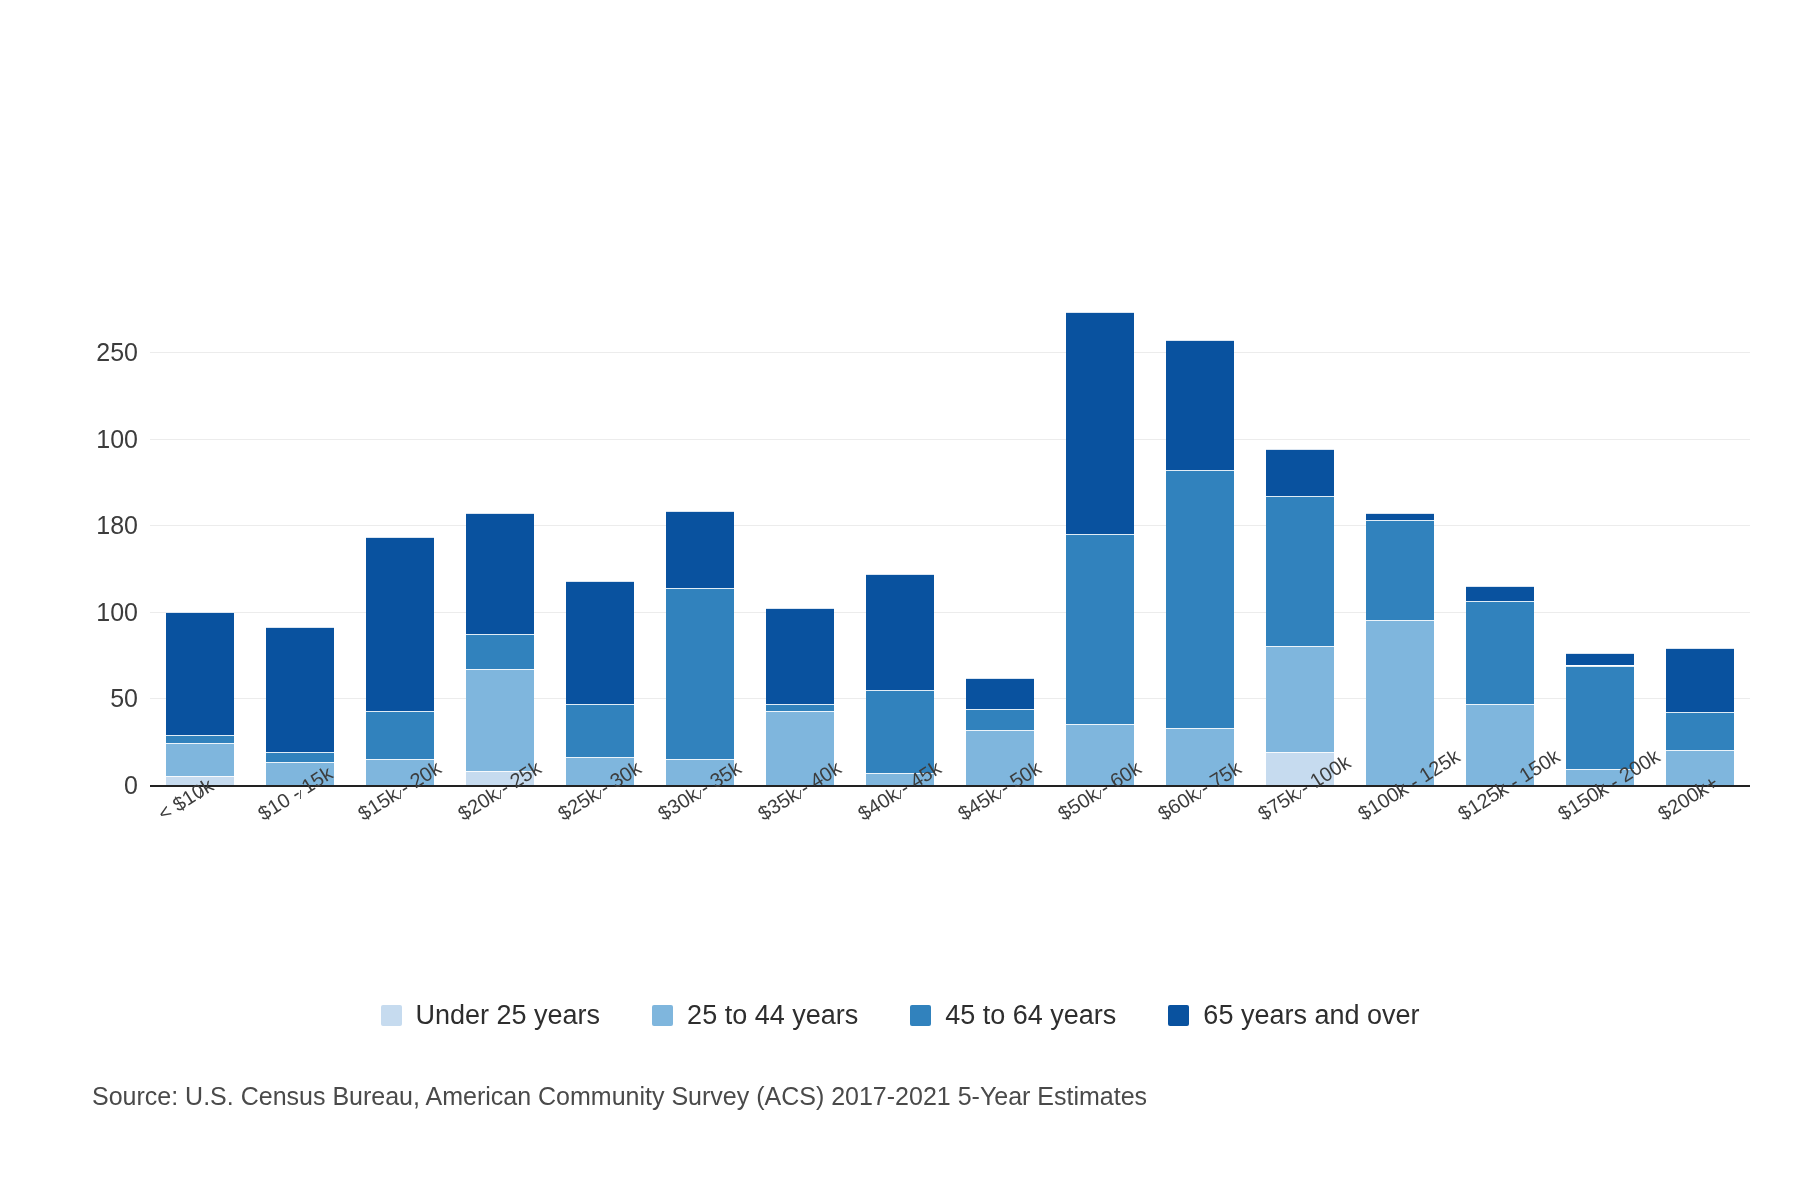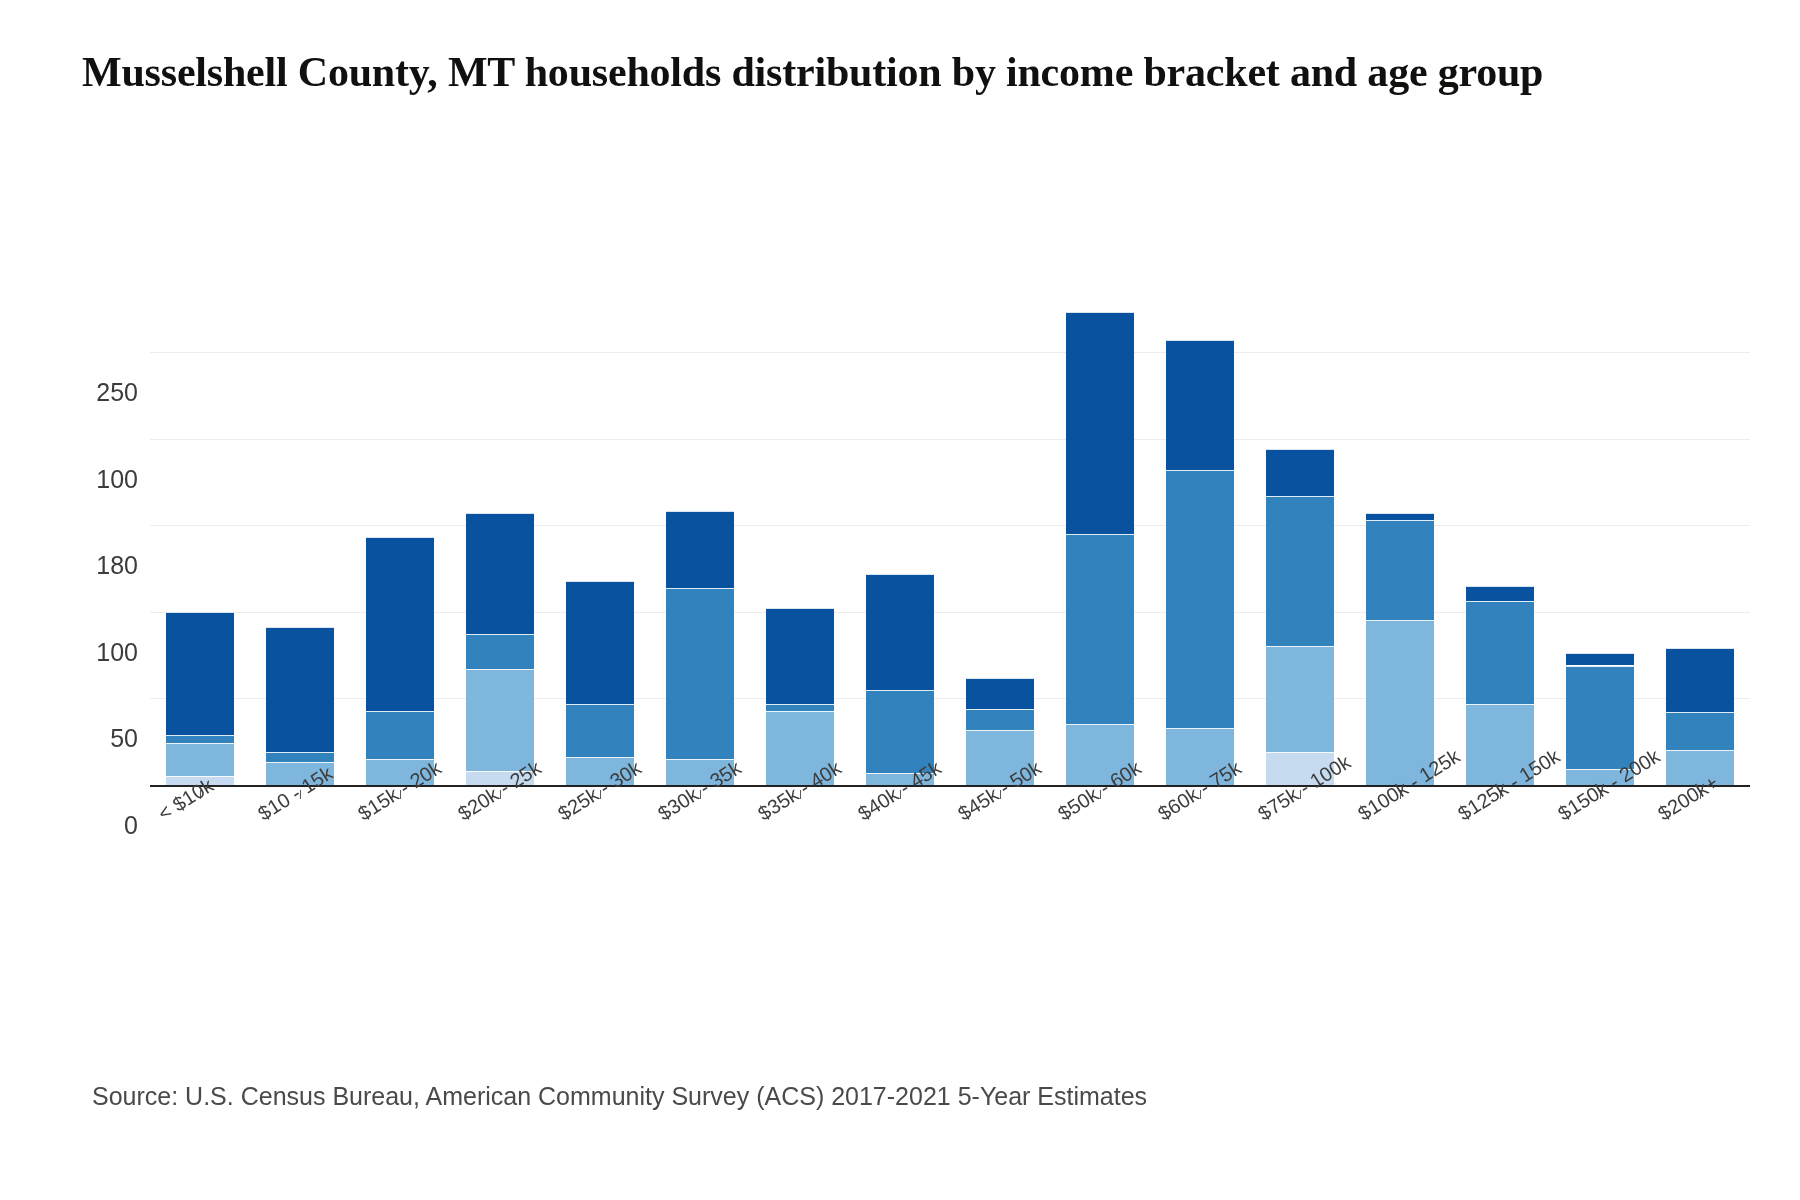--- a/index.html
+++ b/index.html
@@ -69,21 +69,20 @@
   }
   .ytick {
     position: absolute;
     right: 1612px;
     width: 120px;
     text-align: right;
     font-size: 25px;
     color: #3c3c3c;
     transform: translateY(-50%);
     white-space: nowrap;
-    margin-top: 40px;
   }
 
   
   .bars-layer {
     position: absolute;
     left: 0;
     top: 0;
     width: 1600px;
     height: 485px;
   }
@@ -170,21 +169,20 @@
     font-weight: bold;
     color: #0b0b0b;
     letter-spacing: -1.2px;
   }
 </style>
 </head>
 <body>
 
 <div id="page">
 
-  <div class="title">Musselshell County, MT households distribution by income bracket and age group</div>
 
 
   <div id="plot">
     <div id="gridlines">
         <div class="axis-base" style="top: 485px;"></div>
         <div class="gridline" style="top: 398.393px;"></div>
         <div class="gridline" style="top: 311.786px;"></div>
         <div class="gridline" style="top: 225.179px;"></div>
         <div class="gridline" style="top: 138.571px;"></div>
         <div class="gridline" style="top: 51.9643px;"></div>
@@ -312,17 +310,35 @@
       <div class="xtick-mark" style="left: 1250px;"></div>
       <div class="xlabel" style="left: 1204px;">$100k - 125k</div>
       <div class="xtick-mark" style="left: 1350px;"></div>
       <div class="xlabel" style="left: 1304px;">$125k - 150k</div>
       <div class="xtick-mark" style="left: 1450px;"></div>
       <div class="xlabel" style="left: 1404px;">$150k - 200k</div>
       <div class="xtick-mark" style="left: 1550px;"></div>
       <div class="xlabel" style="left: 1504px;">$200k+</div>
     </div>
 
+  <div id="legend">
+      <div class="legend-item">
+        <span class="legend-swatch" style="background: rgb(198, 219, 239);"></span>
+        <span class="legend-label">Under 25 years</span>
+      </div>
+      <div class="legend-item">
+        <span class="legend-swatch" style="background: rgb(127, 182, 221);"></span>
+        <span class="legend-label">25 to 44 years</span>
+      </div>
+      <div class="legend-item">
+        <span class="legend-swatch" style="background: rgb(49, 130, 189);"></span>
+        <span class="legend-label">45 to 64 years</span>
+      </div>
+      <div class="legend-item">
+        <span class="legend-swatch" style="background: rgb(9, 82, 159);"></span>
+        <span class="legend-label">65 years and over</span>
+      </div>
+    </div>
 
   <div class="source">Source: U.S. Census Bureau, American Community Survey (ACS) 2017-2021 5-Year Estimates</div>
 
 
 </div>
 
 </body></html>

